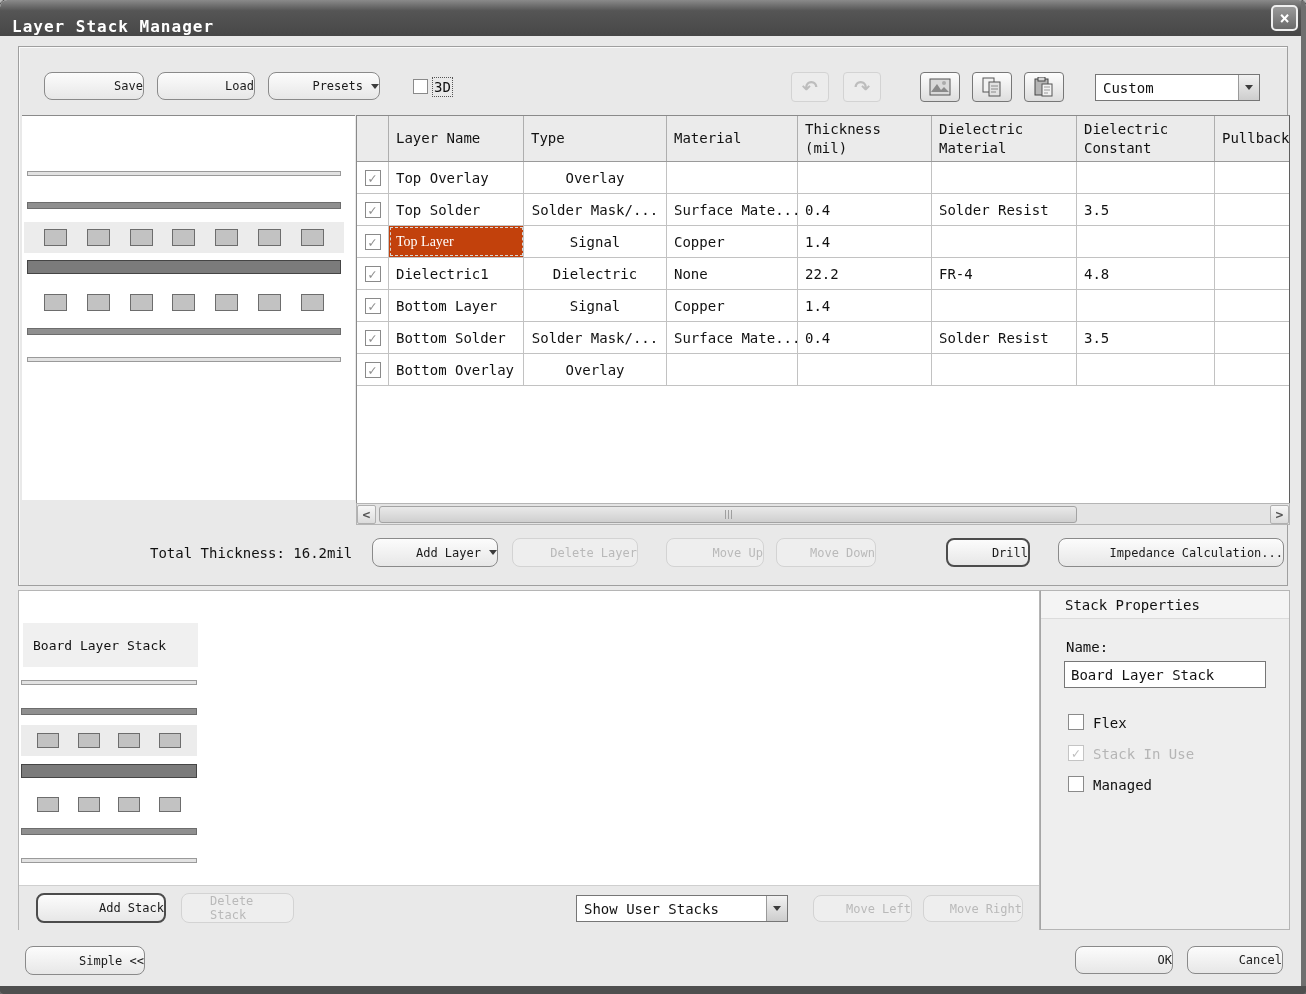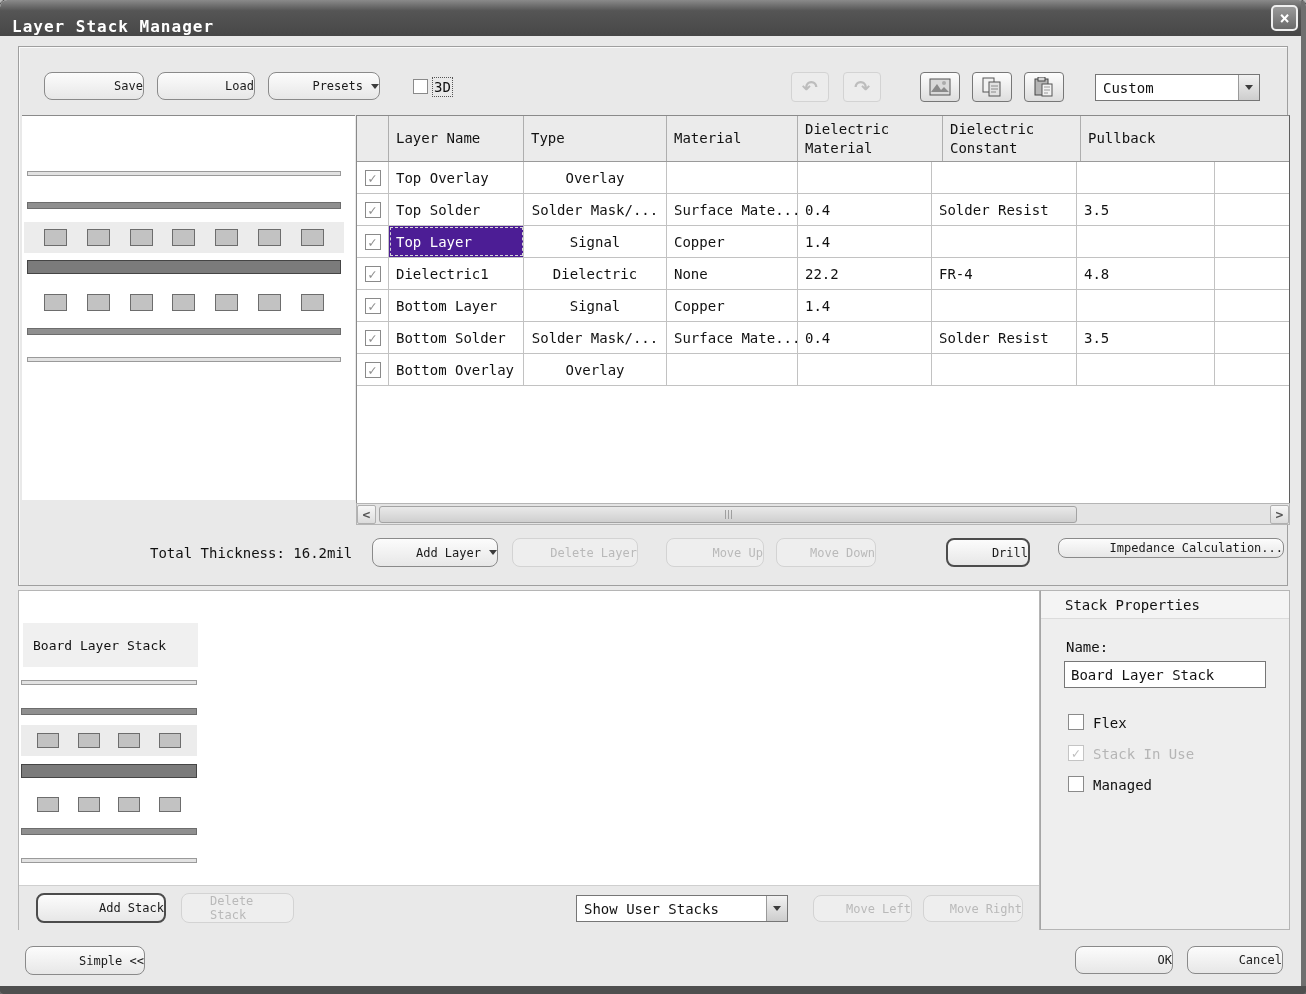--- a/index.html
+++ b/index.html
@@ -48,21 +48,21 @@
   .tablewrap{background:#fff;border-top:1px solid #8a8a8a;border-left:1px solid #8a8a8a;border-right:1px solid #5f5f5f;overflow:hidden;}
   .thead{display:flex;height:46px;background:#ebebeb;border-bottom:1px solid #9a9a9a;}
   .th{padding:5px 7px;font-size:14px;color:#111;border-right:1px solid #aeaeae;line-height:1.3;
       display:flex;flex-direction:column;justify-content:center;overflow:hidden;white-space:nowrap;}
   .trow{display:flex;height:32px;border-bottom:1px solid #c2c2c2;}
   .cell{padding:14px 7px;font-size:14px;color:#111;border-right:1px solid #c2c2c2;display:flex;align-items:center;
         overflow:hidden;white-space:nowrap;}
   .c0{width:32px;justify-content:center;padding:0;}
   .c1{width:135px;}.c2{width:143px;justify-content:center;}.c3{width:131px;}.c4{width:134px;}.c5{width:145px;}.c6{width:138px;}
   .c7{flex:1;border-right:none;}
-  .cell.selected{background:#4c1d95;color:#fff;outline:1px dashed #d6d6d6;outline-offset:-2px;}
+  .cell.selected{background:#c2410c;color:#fff;outline:1px dashed #d6d6d6;outline-offset:-2px;font-family:Liberation Serif, serif;}
   
   .hscroll{background:#e4e4e4;border:1px solid #b5b5b5;display:flex;align-items:center;}
   .sarrow{width:19px;height:19px;display:flex;align-items:center;justify-content:center;
           font-size:13px;font-weight:bold;color:#555;background:linear-gradient(#f7f7f7,#dcdcdc);
           border:1px solid #b0b0b0;border-radius:2px;cursor:pointer;}
   .sthumb{height:17px;margin-left:3px;background:linear-gradient(#e9e9e9,#cfcfcf);border:1px solid #a3a3a3;
           border-radius:3px;display:flex;align-items:center;justify-content:center;gap:2px;cursor:pointer;}
   .grip{width:1px;height:9px;background:#9f9f9f;}
   .label{font-size:14px;color:#111;white-space:nowrap;}
   .label.dim{color:#b5b5b5;}
@@ -167,20 +167,24 @@
         <div class="th c0"></div>
         <div class="th c1">
             <span>Layer Name</span>
           </div>
         <div class="th c2">
             <span>Type</span>
           </div>
         <div class="th c3">
             <span>Material</span>
           </div>
+        <div class="th c4">
+            <span>Thickness</span>
+            <span>(mil)</span>
+          </div>
         <div class="th c5">
             <span>Dielectric</span>
             <span>Material</span>
           </div>
         <div class="th c6">
             <span>Dielectric</span>
             <span>Constant</span>
           </div>
         <div class="th c7">
             <span>Pullback</span>
@@ -307,21 +311,21 @@
     </div>
     <div class="abs btn disabled" style="left:666px;top:502px;width:98px;height:29px;">
       <span>Move Up</span>
     </div>
     <div class="abs btn disabled" style="left:776px;top:502px;width:100px;height:29px;">
       <span>Move Down</span>
     </div>
     <div class="abs btn default" style="left:946px;top:502px;width:84px;height:29px;">
       <span>Drill</span>
     </div>
-    <div class="abs btn" style="left:1058px;top:502px;width:226px;height:20px;">
+    <div class="abs btn" style="left:1058px;top:502px;width:226px;height:29px;">
       <span>Impedance Calculation...</span>
     </div>
 
     <div class="abs" style="left:18px;top:554px;width:1022px;height:340px;border:1px solid #b5b5b5;background:#fff;">
       <div class="abs" style="left:0;top:28px;width:1020px;height:266px;background:#fff;">
         <div class="abs" style="left:4px;top:4px;width:175px;height:44px;background:#f0f0f0;display:flex;align-items:center;padding-left:10px;font-size:13px;color:#111;">
           <span>Board Layer Stack</span>
         </div>
         <div class="abs bar-overlay" style="left:2px;top:61px;width:176px;"></div>
         <div class="abs bar-solder" style="left:2px;top:89px;width:176px;"></div>

